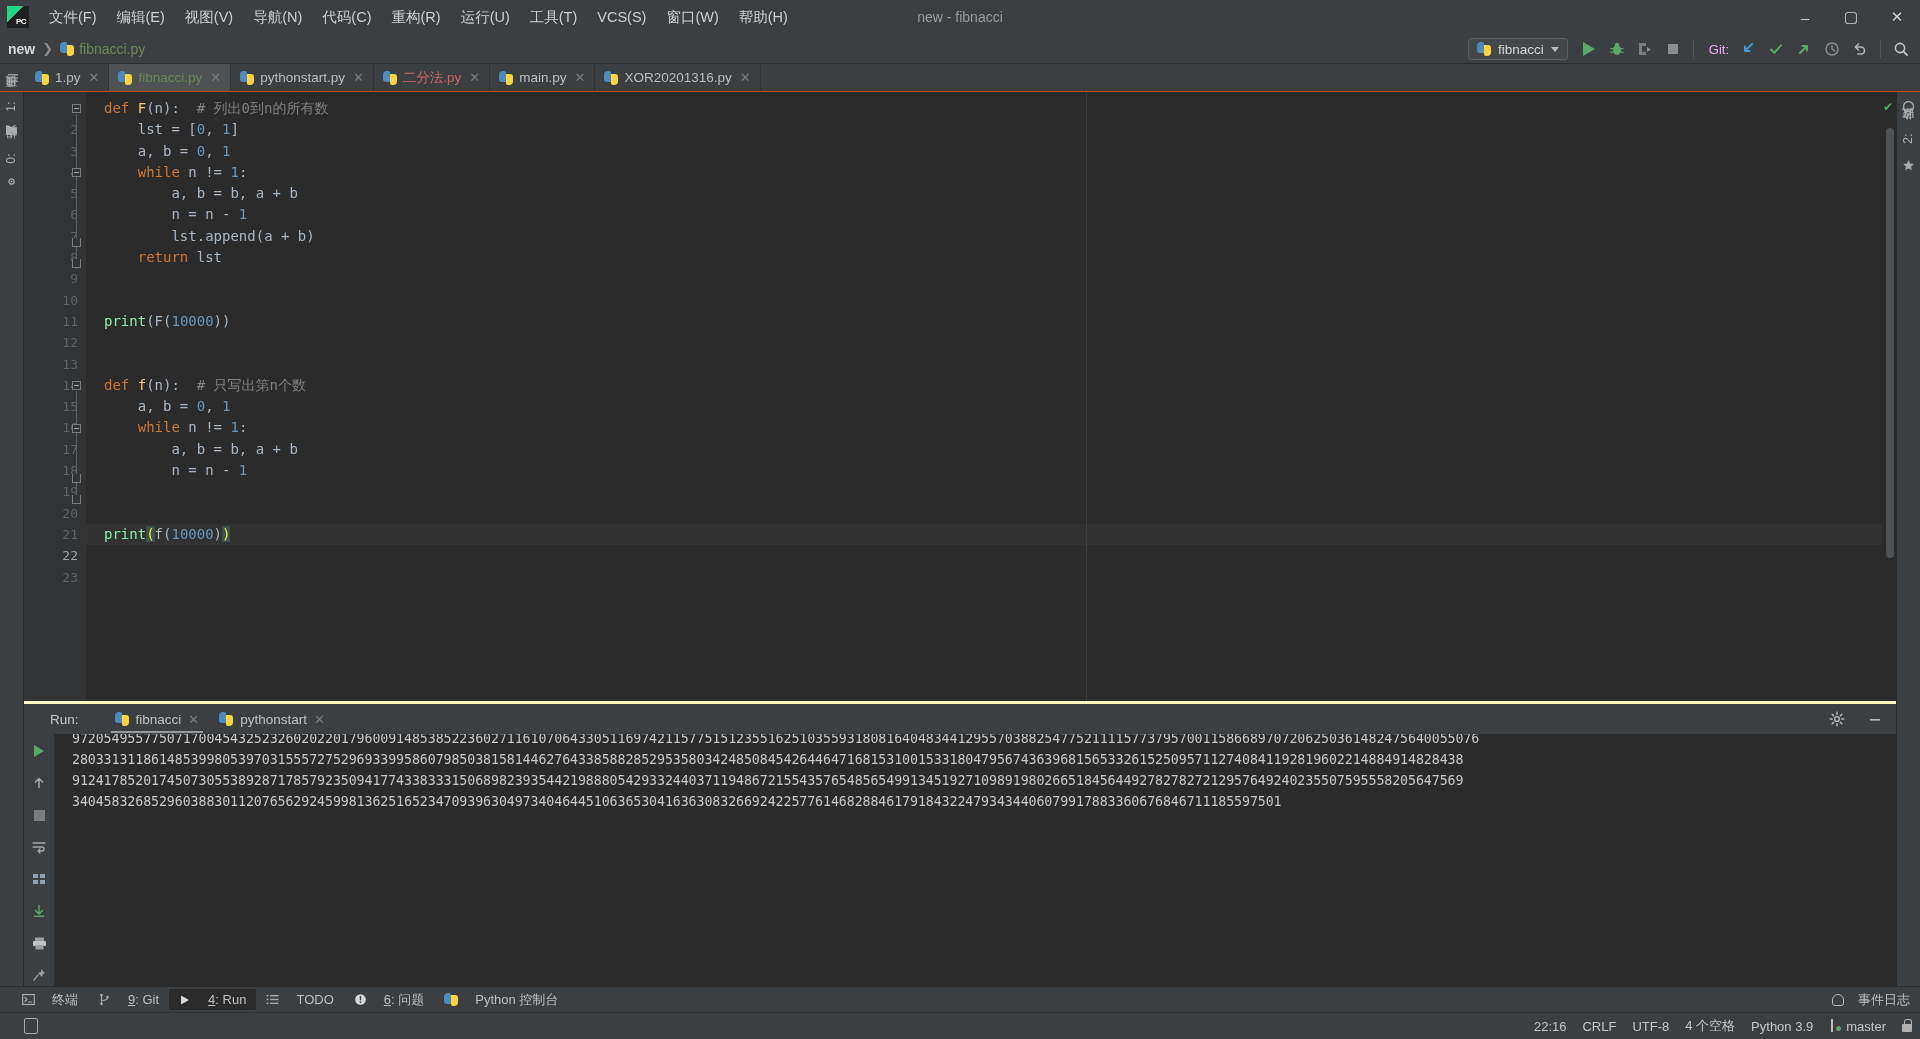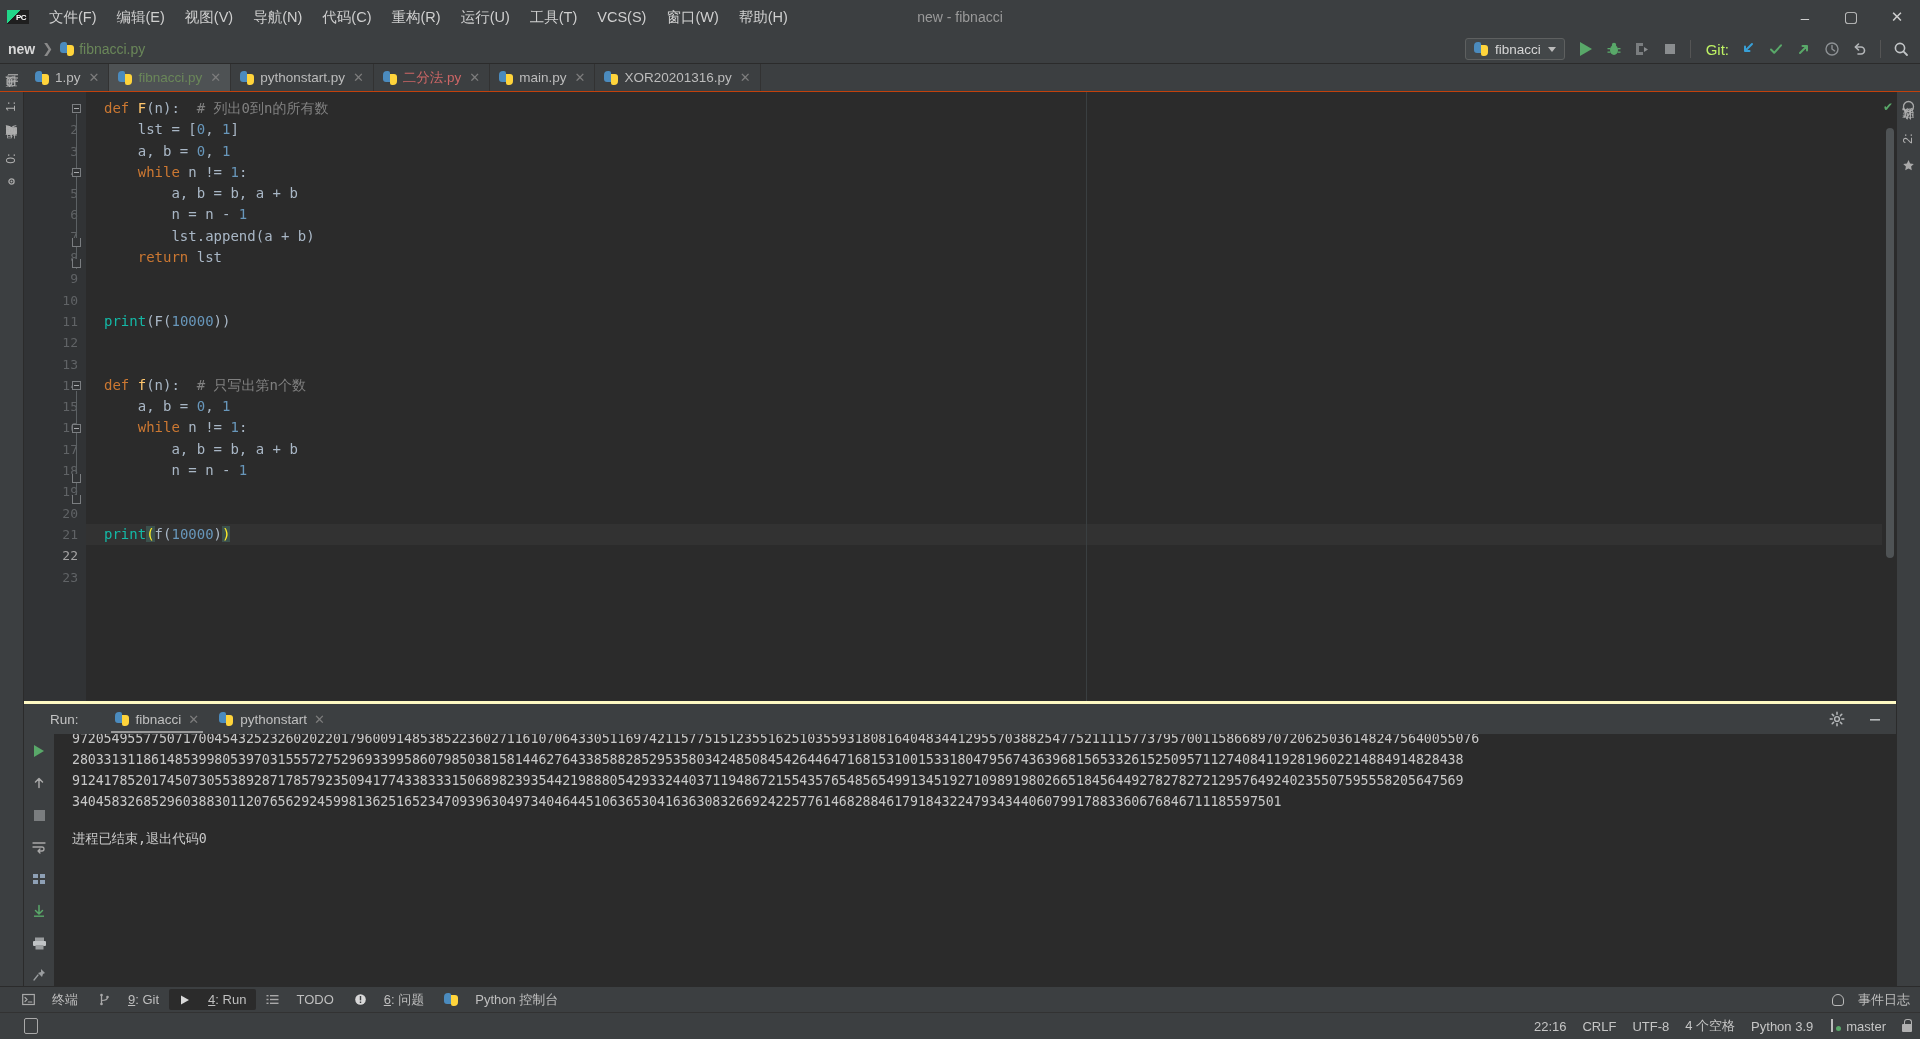--- a/index.html
+++ b/index.html
@@ -11,21 +11,21 @@
     color: #bbbbbb;
   }
   .app { width: 1920px; height: 1039px; display: flex; flex-direction: column; background: #3c3f41; }
 
   
   .titlebar {
     height: 34px; background: #3c3f41; display: flex; align-items: center;
     flex: 0 0 34px; position: relative;
   }
   .pc-logo {
-    width: 22px; height: 14px; margin-left: 7px; margin-right: 10px;
+    width: 22px; height: 22px; margin-left: 7px; margin-right: 10px;
     border-radius: 0;
     background: linear-gradient(135deg,#21d789 0%,#21d789 38%,#1f1f1f 38%,#1f1f1f 100%);
     position: relative; flex: 0 0 22px;
   }
   .pc-logo span {
     position:absolute; right:3px; bottom:2px; color:#fff; font-size:8px;
     font-weight:bold; letter-spacing:-0.5px; line-height:1;
   }
   .menu { display: flex; align-items: center; height: 34px; }
   .menu-item {
@@ -65,21 +65,21 @@
 
   .toolbar-right { position: absolute; right: 6px; top: 0; height: 30px; display: flex; align-items: center; gap: 2px; }
   .runcfg {
     display: flex; align-items: center; gap: 7px; border: 1px solid #5e6060;
     border-radius: 3px; height: 22px; padding: 0 8px; background: #434749;
     font-size: 13.5px; color: #d6d6d6; margin-right: 6px;
   }
   .caret-dn { width:0;height:0;border-left:4px solid transparent;border-right:4px solid transparent;border-top:5px solid #bbb; }
   .tb-icon { width: 26px; height: 26px; display:flex;align-items:center;justify-content:center; border-radius:3px; }
   .tri-play { width:0;height:0;border-top:7px solid transparent;border-bottom:7px solid transparent;border-left:12px solid #59a869; }
-  .git-label { font-size: 15px; color: #bef264; margin: 0 4px 0 8px; }
+  .git-label { font-size: 13px; color: #f0abfc; margin: 0 4px 0 8px; }
   .sep-v { width:1px; height:18px; background:#555; margin:0 5px; }
 
   
   .tabrow {
     height: 28px; flex: 0 0 28px; background: #3c3f41; display: flex; align-items: stretch;
     border-bottom: 1px solid #c2410c;
   }
   .tabrow-left { width: 26px; display:flex;align-items:center;justify-content:center; }
   .tab {
     display: flex; align-items: center; gap: 6px; padding: 0 9px;
@@ -127,21 +127,21 @@
   .code {
     flex: 1 1 auto; position: relative; background: #2b2b2b; padding-top: 6px;
     font-family: "DejaVu Sans Mono", monospace; font-size: 14px; overflow: hidden;
   }
   .cl { height: 21.3px; line-height: 21.3px; white-space: pre; padding-left: 18px; color: #a9b7c6; }
   .cl.cur { background: #323232; }
   .kw { color: #cc7832; }
   .fn { color: #ffc66d; }
   .num { color: #6897bb; }
   .cm { color: #808080; }
-  .bi { color: #14b8a6; }
+  .bi { color: #86efac; }
   .br-hl { background: #3b514d; color: #ffef28; }
 
   .rgutter { width: 14px; flex:0 0 14px; background:#2b2b2b; position:relative; }
   .check-ok { position:absolute; right:3px; top:8px; color:#59a869; font-size:12px; }
   .scrollthumb { position:absolute; right:2px; width:8px; background:#4f5355; border-radius:4px; }
   .vline { position:absolute; top:0; bottom:0; width:1px; background:#3a3f41; }
 
   
   .runpanel { flex: 0 0 242px; display: flex; flex-direction: column; background: #3c3f41; border-top: 3px solid #fef9c3; }
   .runhead { height: 30px; flex:0 0 30px; display: flex; align-items: center; gap: 0; position: relative; padding-left: 26px; }
@@ -519,21 +519,20 @@
                   <path d="M6 7L2 12" stroke="#9a9d9f" stroke-width="1.3" stroke-linecap="round"></path>
                 </svg>
             </div>
           </div>
 
           <div class="console">
             <div class="oline clip" style="margin-top:-10px;">9720549557750717004543252326020220179600914853852236027116107064330511697421157751512355162510355931808164048344129557038825477521111577379570011586689707206250361482475640055076</div>
             <div class="oline clip">28033131186148539980539703155572752969339958607985038158144627643385882852953580342485084542644647168153100153318047956743639681565332615250957112740841192819602214884914828438</div>
             <div class="oline clip">91241785201745073055389287178579235094177433833315068982393544219888054293324403711948672155435765485654991345192710989198026651845644927827827212957649240235507595558205647569</div>
             <div class="oline clip">340458326852960388301120765629245998136251652347093963049734046445106365304163630832669242257761468288461791843224793434406079917883360676846711185597501</div>
-            <div class="oline done">进程已结束,退出代码0</div>
           </div>
         </div>
       </div>
     </div>
 
     <div class="rightstrip">
       <div class="strip-icon">
         <svg width="13" height="13" viewBox="0 0 13 13">
             <circle cx="6.5" cy="6.5" r="5" stroke="#a9a9a9" stroke-width="1.3" fill="none"></circle>
           </svg>

